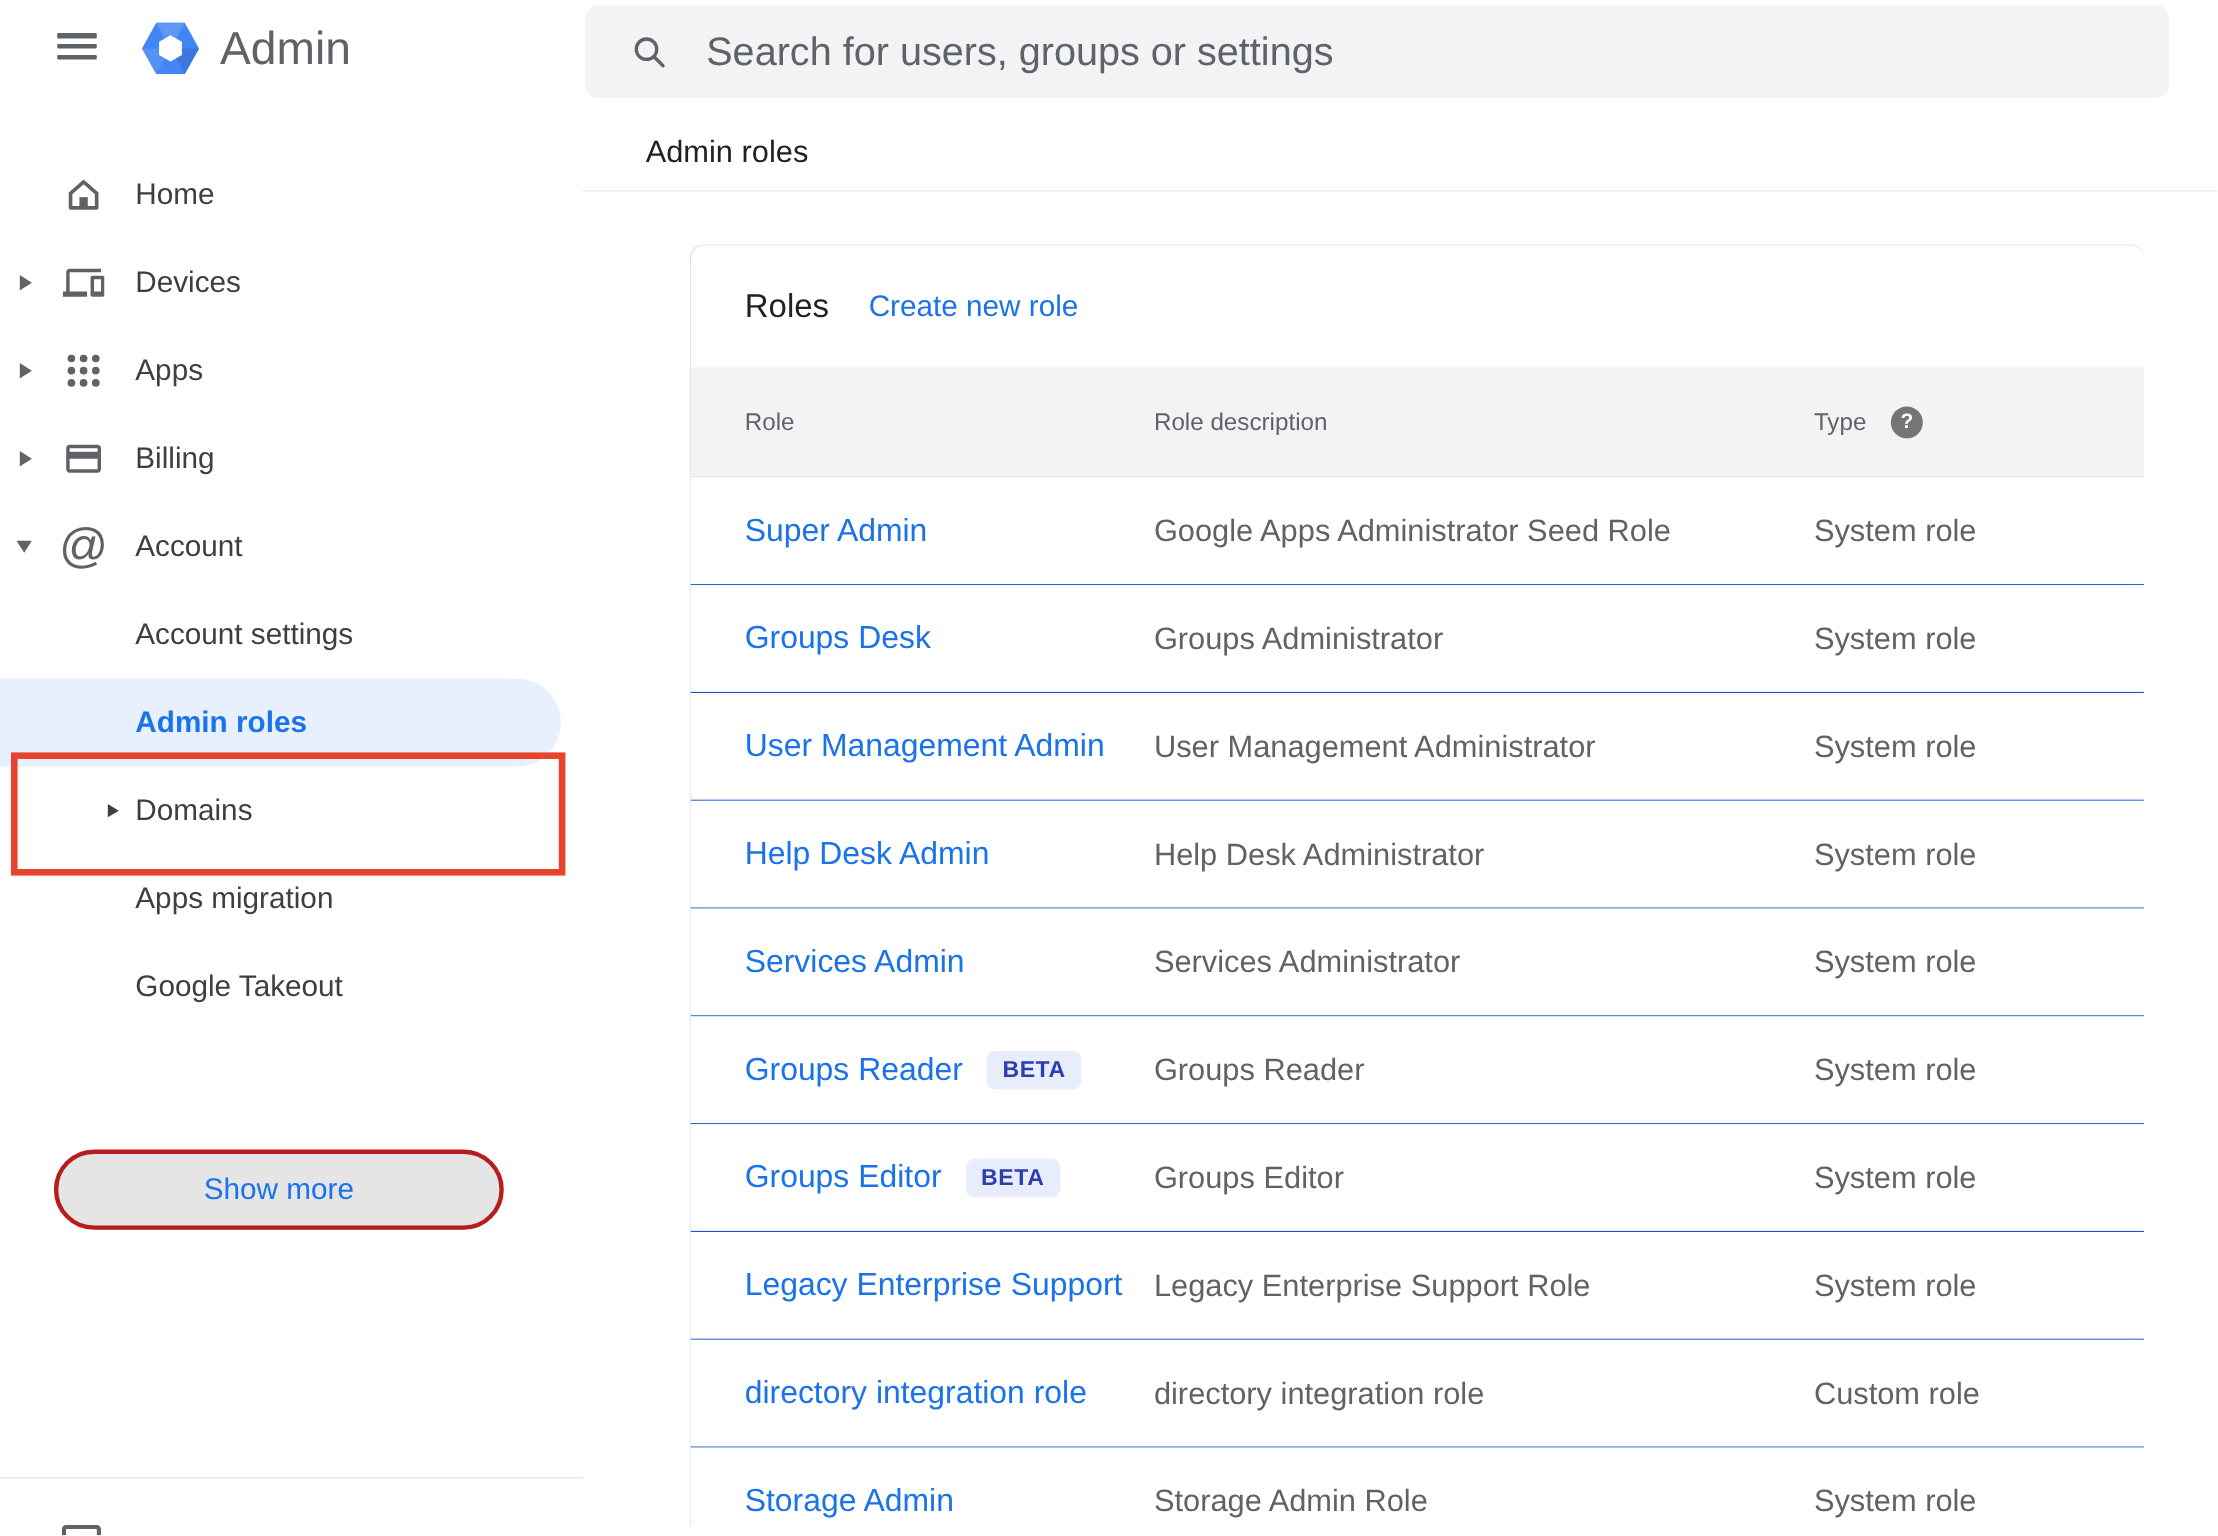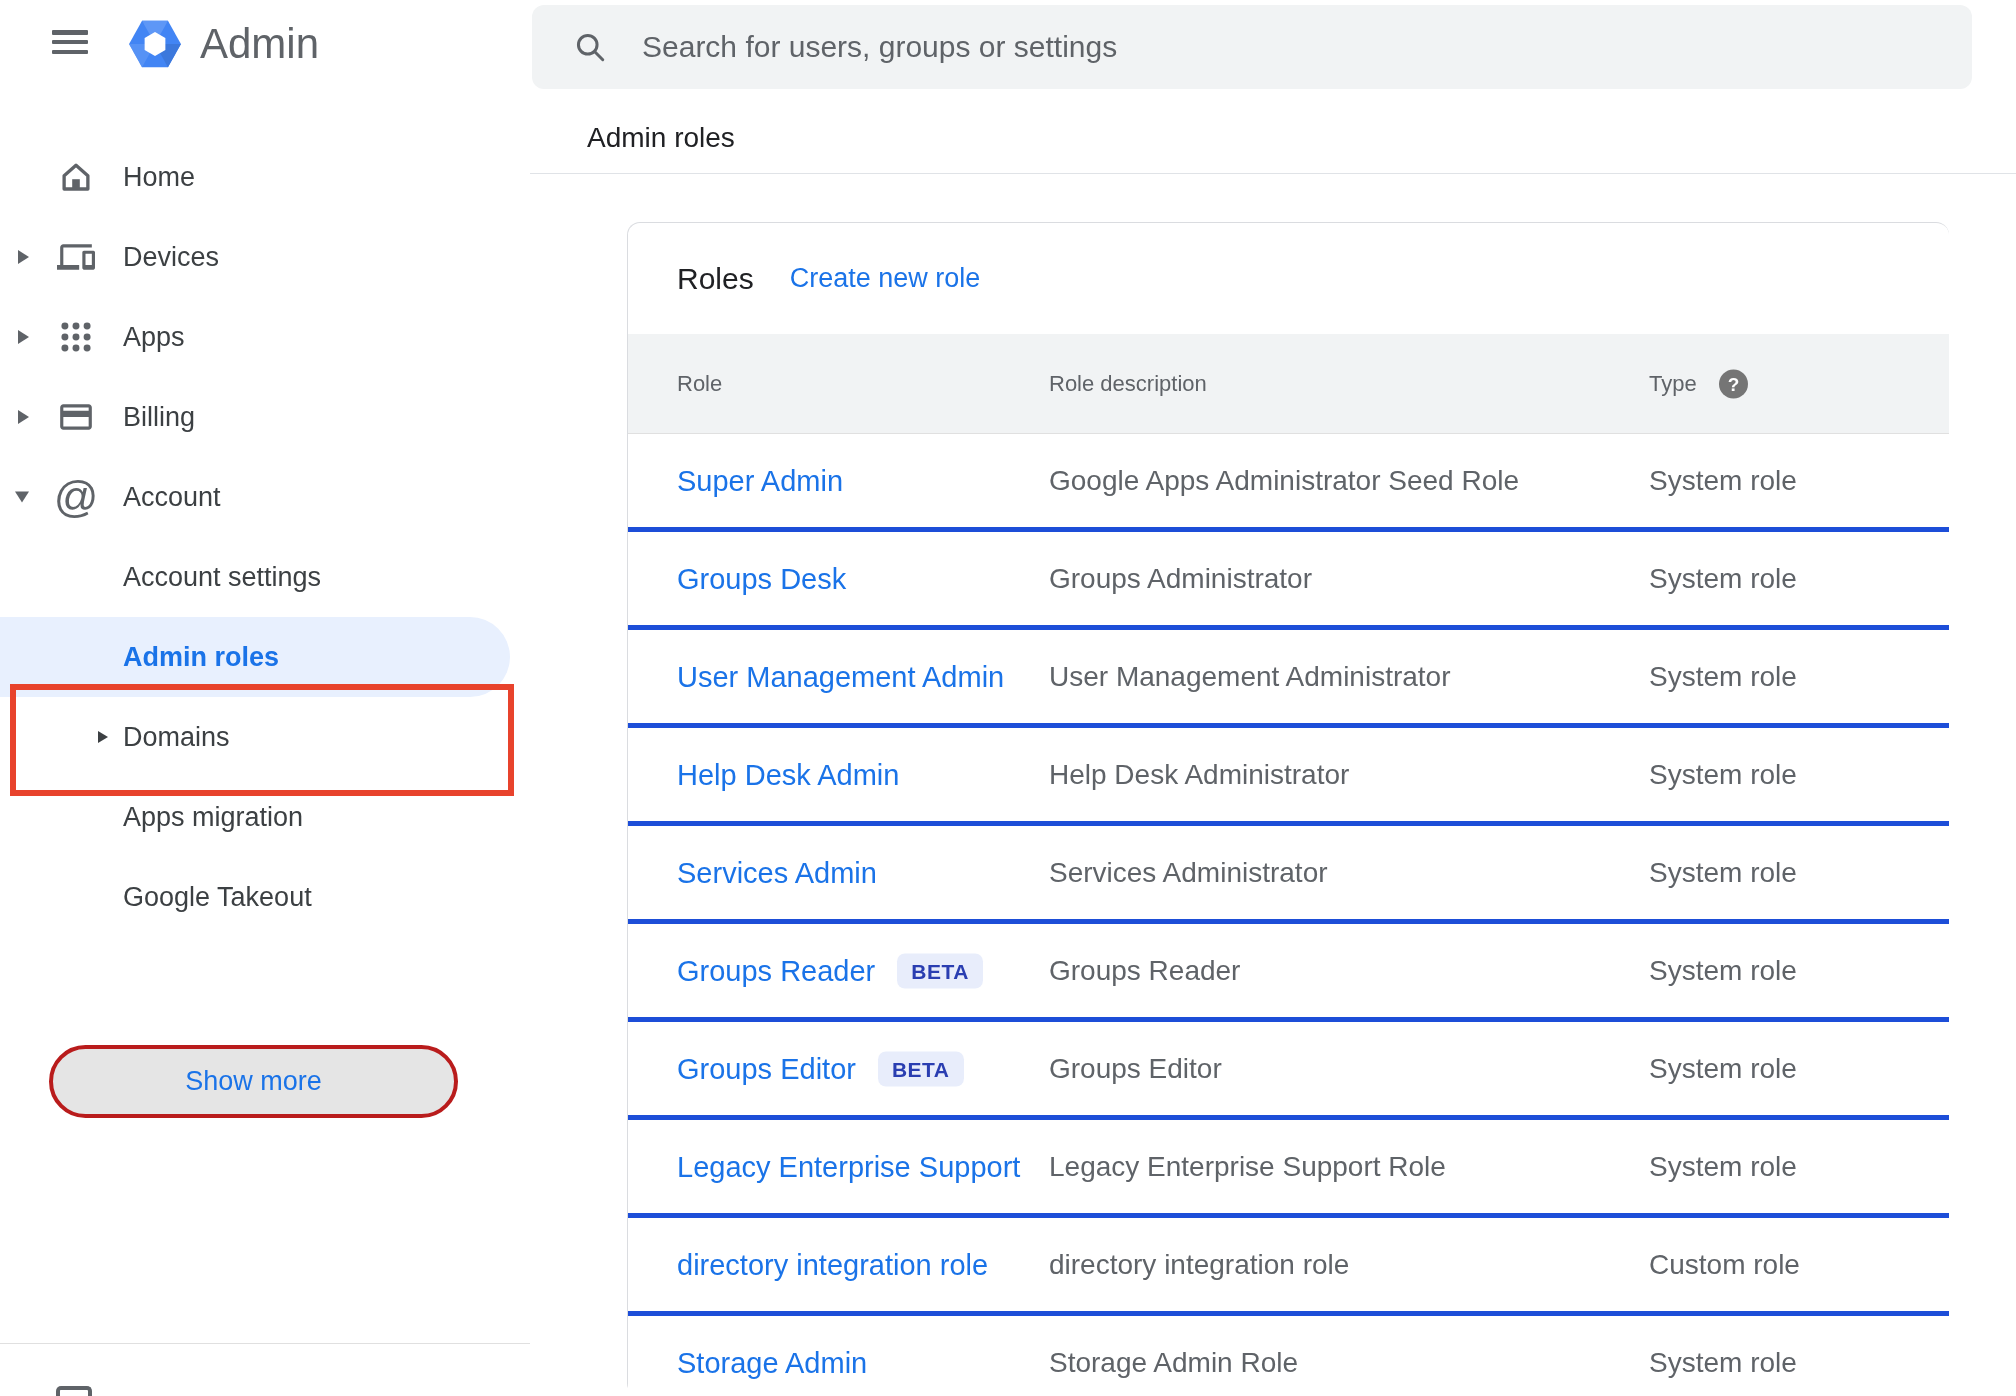--- a/index.html
+++ b/index.html
@@ -12,21 +12,21 @@
                display:flex; flex-direction:column; justify-content:space-between; cursor:pointer; }
   .hamburger span { display:block; height:4.5px; background:#5f6368; border-radius:1px; }
   .logo { position:absolute; left:127px; top:16px; width:56px; height:56px; }
   .app-name { position:absolute; left:200px; top:19px; font-size:42px; line-height:50px; color:#5f6368; }
 
   .searchbar { position:absolute; left:532px; top:5px; width:1440px; height:84px;
                background:#f1f3f4; border-radius:12px; display:flex; align-items:center; }
   .searchbar .mag { margin-left:40px; flex:0 0 auto; }
   .searchbar input { flex:1; margin-left:34px; margin-right:30px; border:none; outline:none;
                      background:transparent; font-family:"Liberation Sans", sans-serif;
-                     font-size:30px; color:#202124; }
+                     font-size:36px; color:#202124; }
   .searchbar input::placeholder { color:#5f6368; opacity:1; }
 
   
   .breadcrumb { position:absolute; left:587px; top:122px; font-size:28px; color:#202124; }
   .top-divider { position:absolute; left:530px; top:173px; width:1486px; height:1px; background:#e0e3e7; }
 
   
   .side-nav { position:absolute; left:0; top:137px; width:530px; }
   .nav-row { position:relative; height:80px;text-align:right; }
   .nav-row .pill { position:absolute; left:0; top:0; width:510px; height:80px;
@@ -65,21 +65,21 @@
   .create-link { margin-left:36px; font-size:27px; color:#1a73e8; text-decoration:none; cursor:pointer; }
 
   .thead { position:relative; height:100px; background:#f1f3f4; border-bottom:1px solid #e0e0e0; }
   .th { position:absolute; top:50%; transform:translateY(-50%); font-size:22px; font-weight:500; color:#5f6368; }
   .th.c1 { left:49px; } .th.c2 { left:421px; } .th.c3 { left:1021px; }
   .help-circle { position:absolute; left:1091px; top:50%; transform:translateY(-50%);
                  width:29px; height:29px; border-radius:50%; background:#757575;
                  display:flex; align-items:center; justify-content:center; cursor:pointer; }
   .help-circle span { color:#fff; font-size:19px; font-weight:bold; line-height:1; }
 
-  .trow { position:relative; height:98px; border-bottom:5px solid #1d4ed8; background:#fff; }
+  .trow { position:relative; height:98px; border-bottom:1px solid #1d4ed8; background:#fff; }
   .cell { position:absolute; top:50%; transform:translateY(-50%); white-space:nowrap; }
   .cell.role { left:49px; display:flex; align-items:center; }
   .cell.desc { left:421px; font-size:28px; color:#5f6368; }
   .cell.type { left:1021px; font-size:28px; color:#5f6368; }
   .role-link { font-size:29px; color:#1a73e8; text-decoration:none; cursor:pointer; }
   .beta { margin-left:22px; background:#e8edfb; color:#2a3eb1; font-size:21px; font-weight:bold;
           letter-spacing:0.5px; border-radius:8px; padding:7px 14px; line-height:1; }
 </style>
 </head>
 <body>

